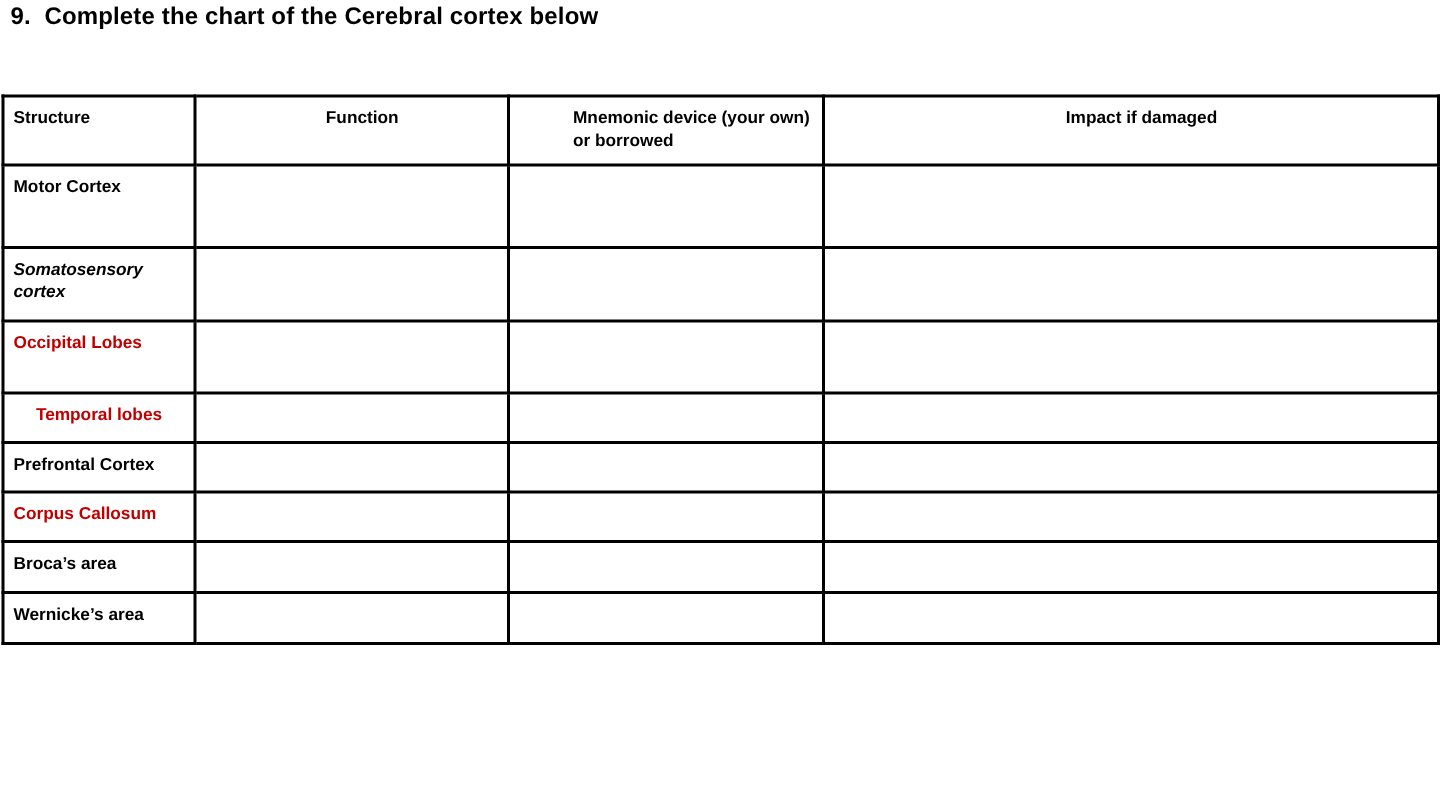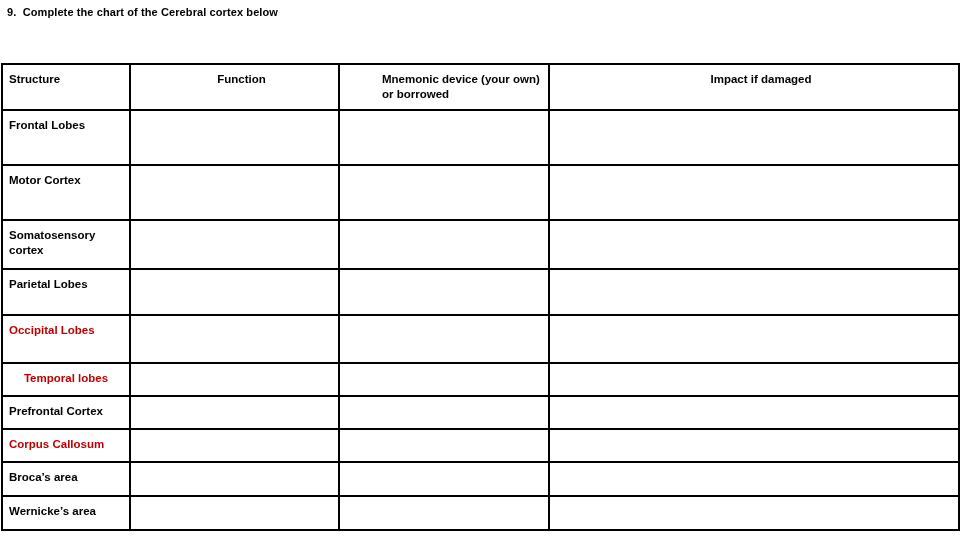--- a/index.html
+++ b/index.html
@@ -22,21 +22,21 @@
     width: 960px;
     height: 540px;
     background: #ffffff;
   }
 
   
   .question-line {
     position: absolute;
     left: 7px;
     top: 5px;
-    font-size: 11px;
+    font-size: 16px;
     font-weight: bold;
     letter-spacing: 0.1px;
     white-space: pre;
     line-height: 14px;
   }
 
   
   .chart-table {
     position: absolute;
     left: 1px;
@@ -90,21 +90,21 @@
   }
   .cell.empty {
     padding: 0;
     min-height: 1px;
   }
 
   
   .r-head td { height: 44px; }
   .r-0 td { height: 53px; }
   .r-1 td { height: 53px; }
-  .r-2 td { height: 47px; }
+  .r-2 td { height: 47px; font-style: italic; }
   .r-3 td { height: 44px; }
   .r-4 td { height: 46px; margin-top: 25px; }
   .r-5 td { height: 31px; text-align: center; }
   .r-6 td { height: 31px; }
   .r-7 td { height: 31px; }
   .r-8 td { height: 32px; }
   .r-9 td { height: 32px; }
 </style>
 </head>
 <body>
@@ -131,34 +131,20 @@
         </td>
         <td>
           <div class="cell indent">Mnemonic device (your own)
 or borrowed</div>
         </td>
         <td>
           <div class="cell center">Impact if damaged</div>
         </td>
       </tr>
 
-      <tr class="r-0">
-        <td>
-          <div class="cell">Frontal Lobes</div>
-        </td>
-        <td>
-          <div class="cell empty"></div>
-        </td>
-        <td>
-          <div class="cell empty"></div>
-        </td>
-        <td>
-          <div class="cell empty"></div>
-        </td>
-      </tr>
 
       <tr class="r-1">
         <td>
           <div class="cell">Motor Cortex</div>
         </td>
         <td>
           <div class="cell empty"></div>
         </td>
         <td>
           <div class="cell empty"></div>
@@ -177,34 +163,20 @@
           <div class="cell empty"></div>
         </td>
         <td>
           <div class="cell empty"></div>
         </td>
         <td>
           <div class="cell empty"></div>
         </td>
       </tr>
 
-      <tr class="r-3">
-        <td>
-          <div class="cell">Parietal Lobes</div>
-        </td>
-        <td>
-          <div class="cell empty"></div>
-        </td>
-        <td>
-          <div class="cell empty"></div>
-        </td>
-        <td>
-          <div class="cell empty"></div>
-        </td>
-      </tr>
 
       <tr class="r-4">
         <td>
           <div class="cell red">Occipital Lobes</div>
         </td>
         <td>
           <div class="cell empty"></div>
         </td>
         <td>
           <div class="cell empty"></div>

